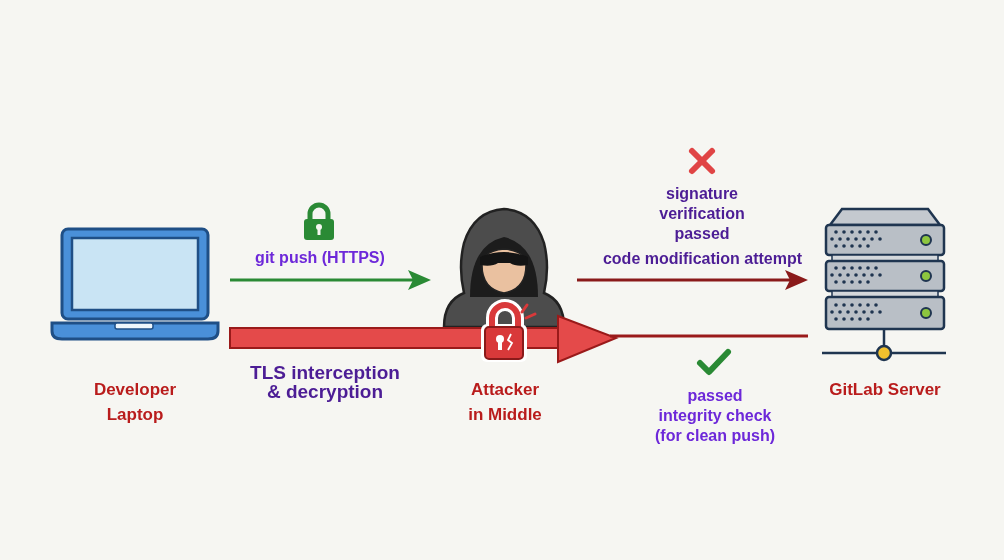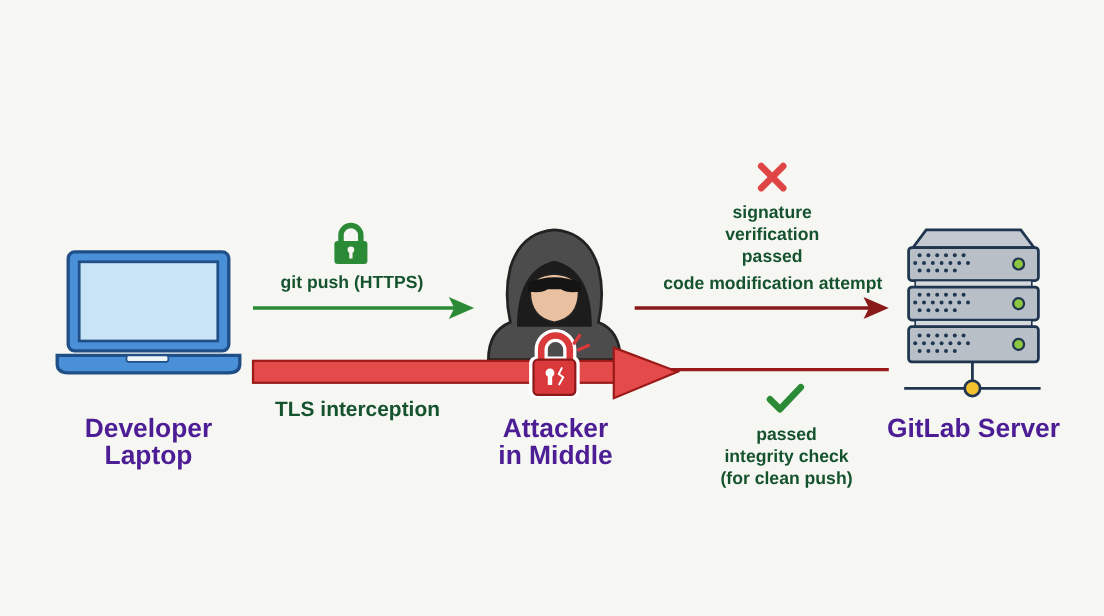--- a/index.html
+++ b/index.html
@@ -3,28 +3,28 @@
 <meta charset="utf-8">
 <style>
   html, body { margin: 0; padding: 0; }
   body {
     width: 1004px; height: 560px; overflow: hidden;
     background: #f6f6f2;
     font-family: "Liberation Sans", "DejaVu Sans", sans-serif;
     position: relative;
   }
   .node-label {
-    position: absolute; font-weight: bold; color: #4c1d95;
-    font-size: 24px; line-height: 25px; text-align: center;
+    position: absolute; font-weight: bold; color: #b91c1c;
+    font-size: 17px; line-height: 25px; text-align: center;
   }
   .edge-label {
     position: absolute; font-weight: bold; font-size: 15px; line-height: 19px; text-align: center;
   }
-  .green { color: #14532d; }
-  .darkred { color: #14532d; }
+  .green { color: #6d28d9; }
+  .darkred { color: #4c1d95; }
   svg { position: absolute; overflow: visible; }
 </style>
 </head>
 <body>
 
 <svg style="left:50px;top:225px;" width="170" height="120" viewBox="0 0 170 120">
   <rect x="12" y="4" width="146" height="90" rx="6" fill="#4a90d9" stroke="#1f4f86" stroke-width="3"></rect>
   <rect x="22" y="13" width="126" height="72" fill="#c9e4f4" stroke="#1f4f86" stroke-width="2.5"></rect>
   <path d="M2 98 L168 98 L168 106 Q168 114 158 114 L12 114 Q2 114 2 106 Z" fill="#4a90d9" stroke="#1f4f86" stroke-width="3"></path>
   <rect x="65" y="98" width="38" height="6" rx="2" fill="#eef6fc" stroke="#1f4f86" stroke-width="1.5"></rect>
@@ -66,20 +66,21 @@
   <rect x="7" y="27" width="38" height="32" rx="4" fill="#d9393a" stroke="#8a1a1a" stroke-width="2"></rect>
   <circle cx="22" cy="39" r="4" fill="#fff"></circle>
   <rect x="20" y="40" width="4" height="10" fill="#fff"></rect>
   <path d="M33 34 L30 40 L34 43 L30 50" fill="none" stroke="#fff" stroke-width="1.8"></path>
   <line x1="44" y1="12" x2="49" y2="5" stroke="#d9393a" stroke-width="3" stroke-linecap="round"></line>
   <line x1="48" y1="18" x2="57" y2="14" stroke="#d9393a" stroke-width="3" stroke-linecap="round"></line>
 </svg>
 
 <div class="edge-label darkred" style="left:240px;top:363px;width:170px;font-size:19px;">
   <div>TLS interception</div>
+  <div>&amp; decryption</div>
 </div>
 
 <div class="node-label" style="left:425px;top:377px;width:160px;text-align:center;">
   <div>Attacker</div>
   <div>in Middle</div>
 </div>
 
 <svg style="left:610px;top:332px;" width="200" height="8" viewBox="0 0 200 8">
   <line x1="0" y1="4" x2="198" y2="4" stroke="#9a1a1a" stroke-width="3"></line>
 </svg>

